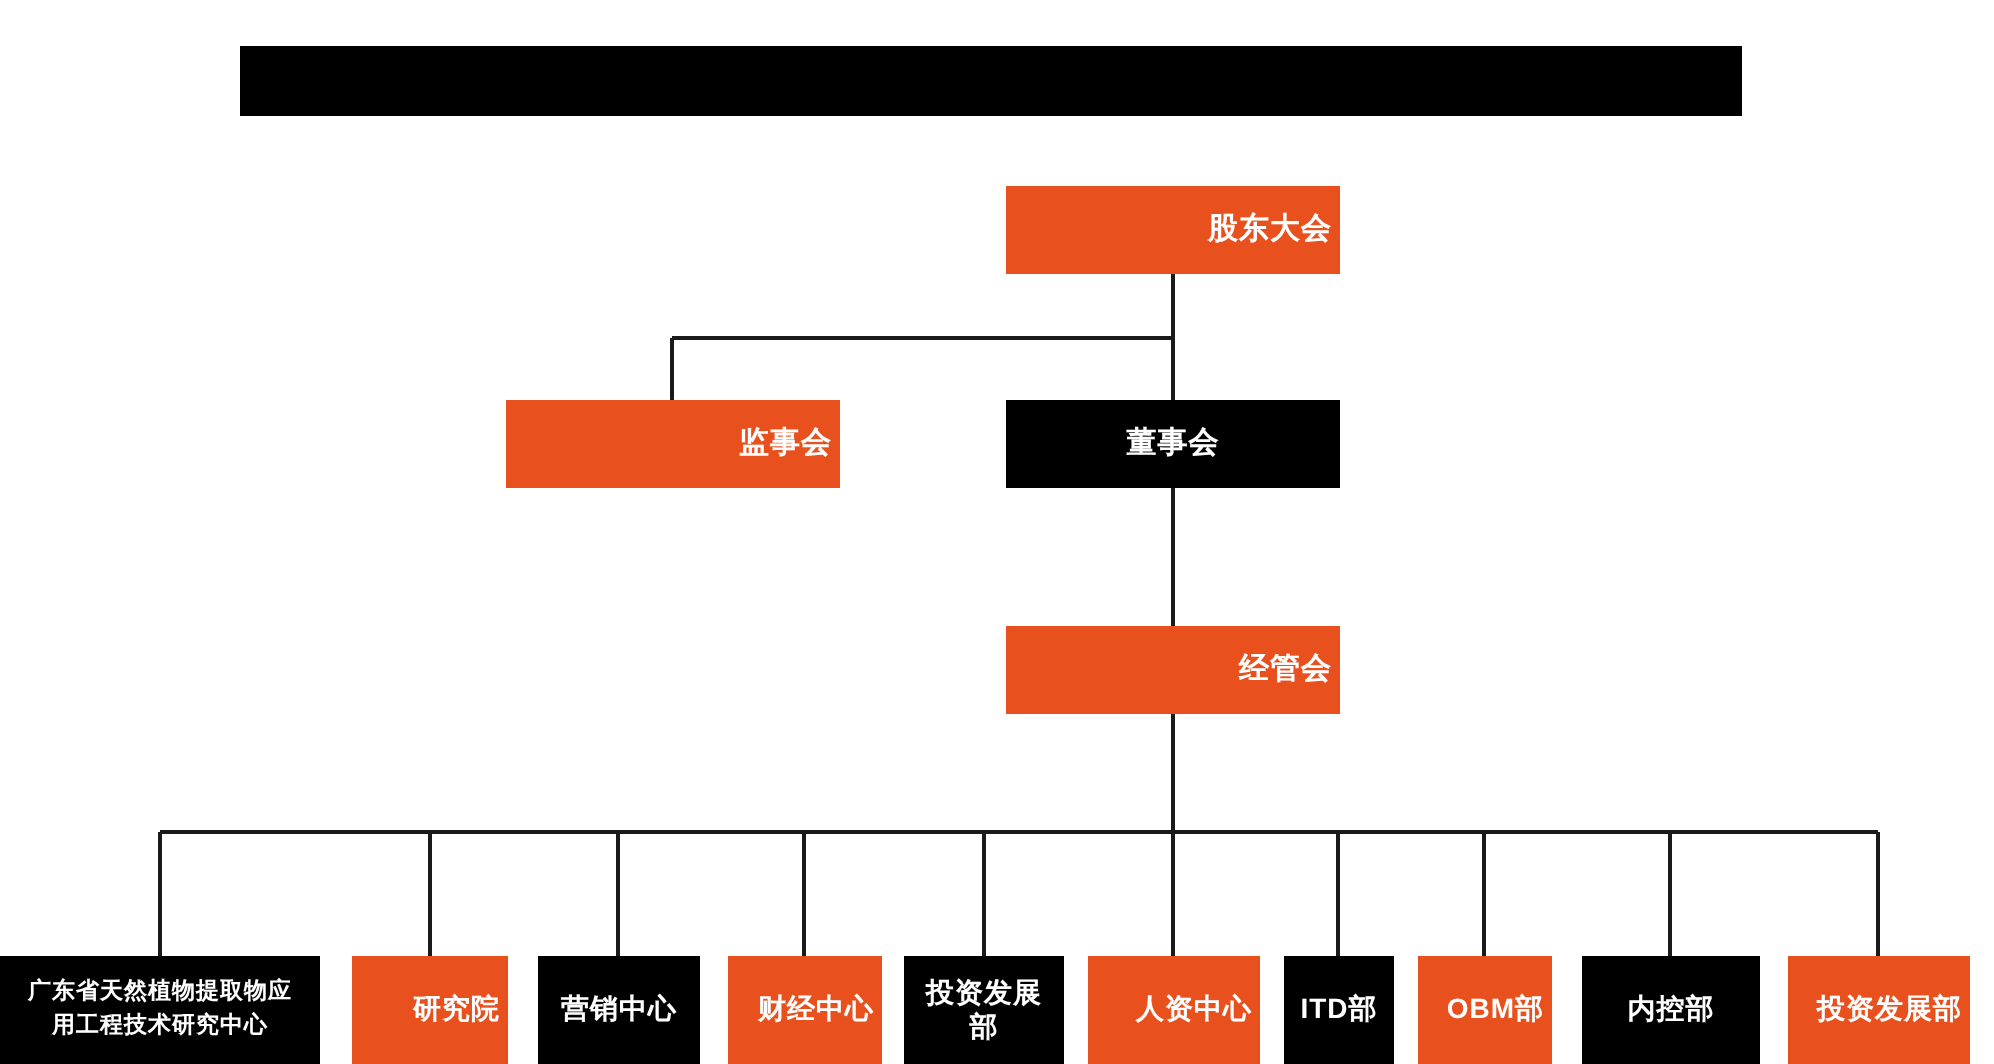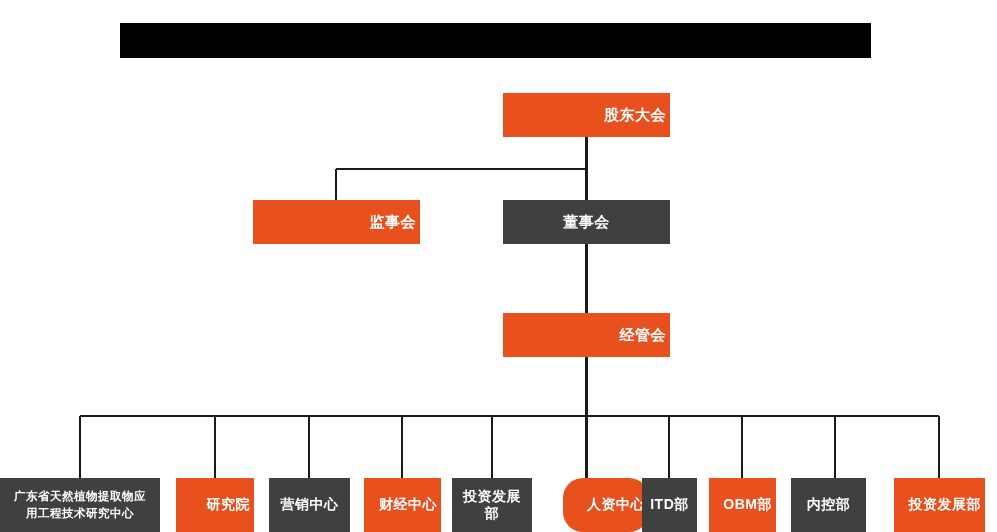--- a/index.html
+++ b/index.html
@@ -50,45 +50,45 @@
     align-items: center;
     justify-content: center;
     text-align: center;
     color: #ffffff;
     font-weight: bold;
     line-height: 1.25;
     letter-spacing: 0.5px;
     -webkit-font-smoothing: antialiased;
   }
   .node.dark  { background: #E8511E; justify-content: flex-end; }
-  .node.light { background: #404040; }
+  .node.light { background: #000000; }
 
   .node .node-label {
     display: block;
     white-space: pre-line;
     padding: 0 4px;
   }
 
   
   .node-shareholders { left: 503px; top: 93px;  width: 167px; height: 44px; font-size: 15px; }
   .node-supervisors  { left: 253px; top: 200px; width: 167px; height: 44px; font-size: 15px; }
   .node-directors    { left: 503px; top: 200px; width: 167px; height: 44px; font-size: 15px; }
   .node-management   { left: 503px; top: 313px; width: 167px; height: 44px; font-size: 15px; }
 
   
   .dept { top: 478px; height: 54px; font-size: 14px; }
   .dept-research-center { left: 0px;   width: 160px; font-size: 11.5px; line-height: 1.45; }
   .dept-institute       { left: 176px; width: 78px;  }
   .dept-marketing       { left: 269px; width: 81px;  }
   .dept-finance         { left: 364px; width: 77px;  }
   .dept-delivery        { left: 452px; width: 80px;  }
-  .dept-hr              { left: 563px; width: 86px; border-radius: 20px;  }
+  .dept-hr              { left: 544px; width: 86px;  }
   .dept-itd             { left: 642px; width: 55px; justify-content: center;  }
   .dept-obm             { left: 709px; width: 67px;  }
-  .dept-internal        { left: 791px; width: 75px; text-align: center;  }
+  .dept-internal        { left: 791px; width: 89px; text-align: center;  }
   .dept-investment      { left: 894px; width: 91px;  }
 </style>
 </head>
 <body>
 
 <div id="chart-canvas">
 
   <div class="redacted-banner"></div>
 
   <svg class="lines-layer" viewBox="0 0 997 532" width="997" height="532" xmlns="http://www.w3.org/2000/svg">

